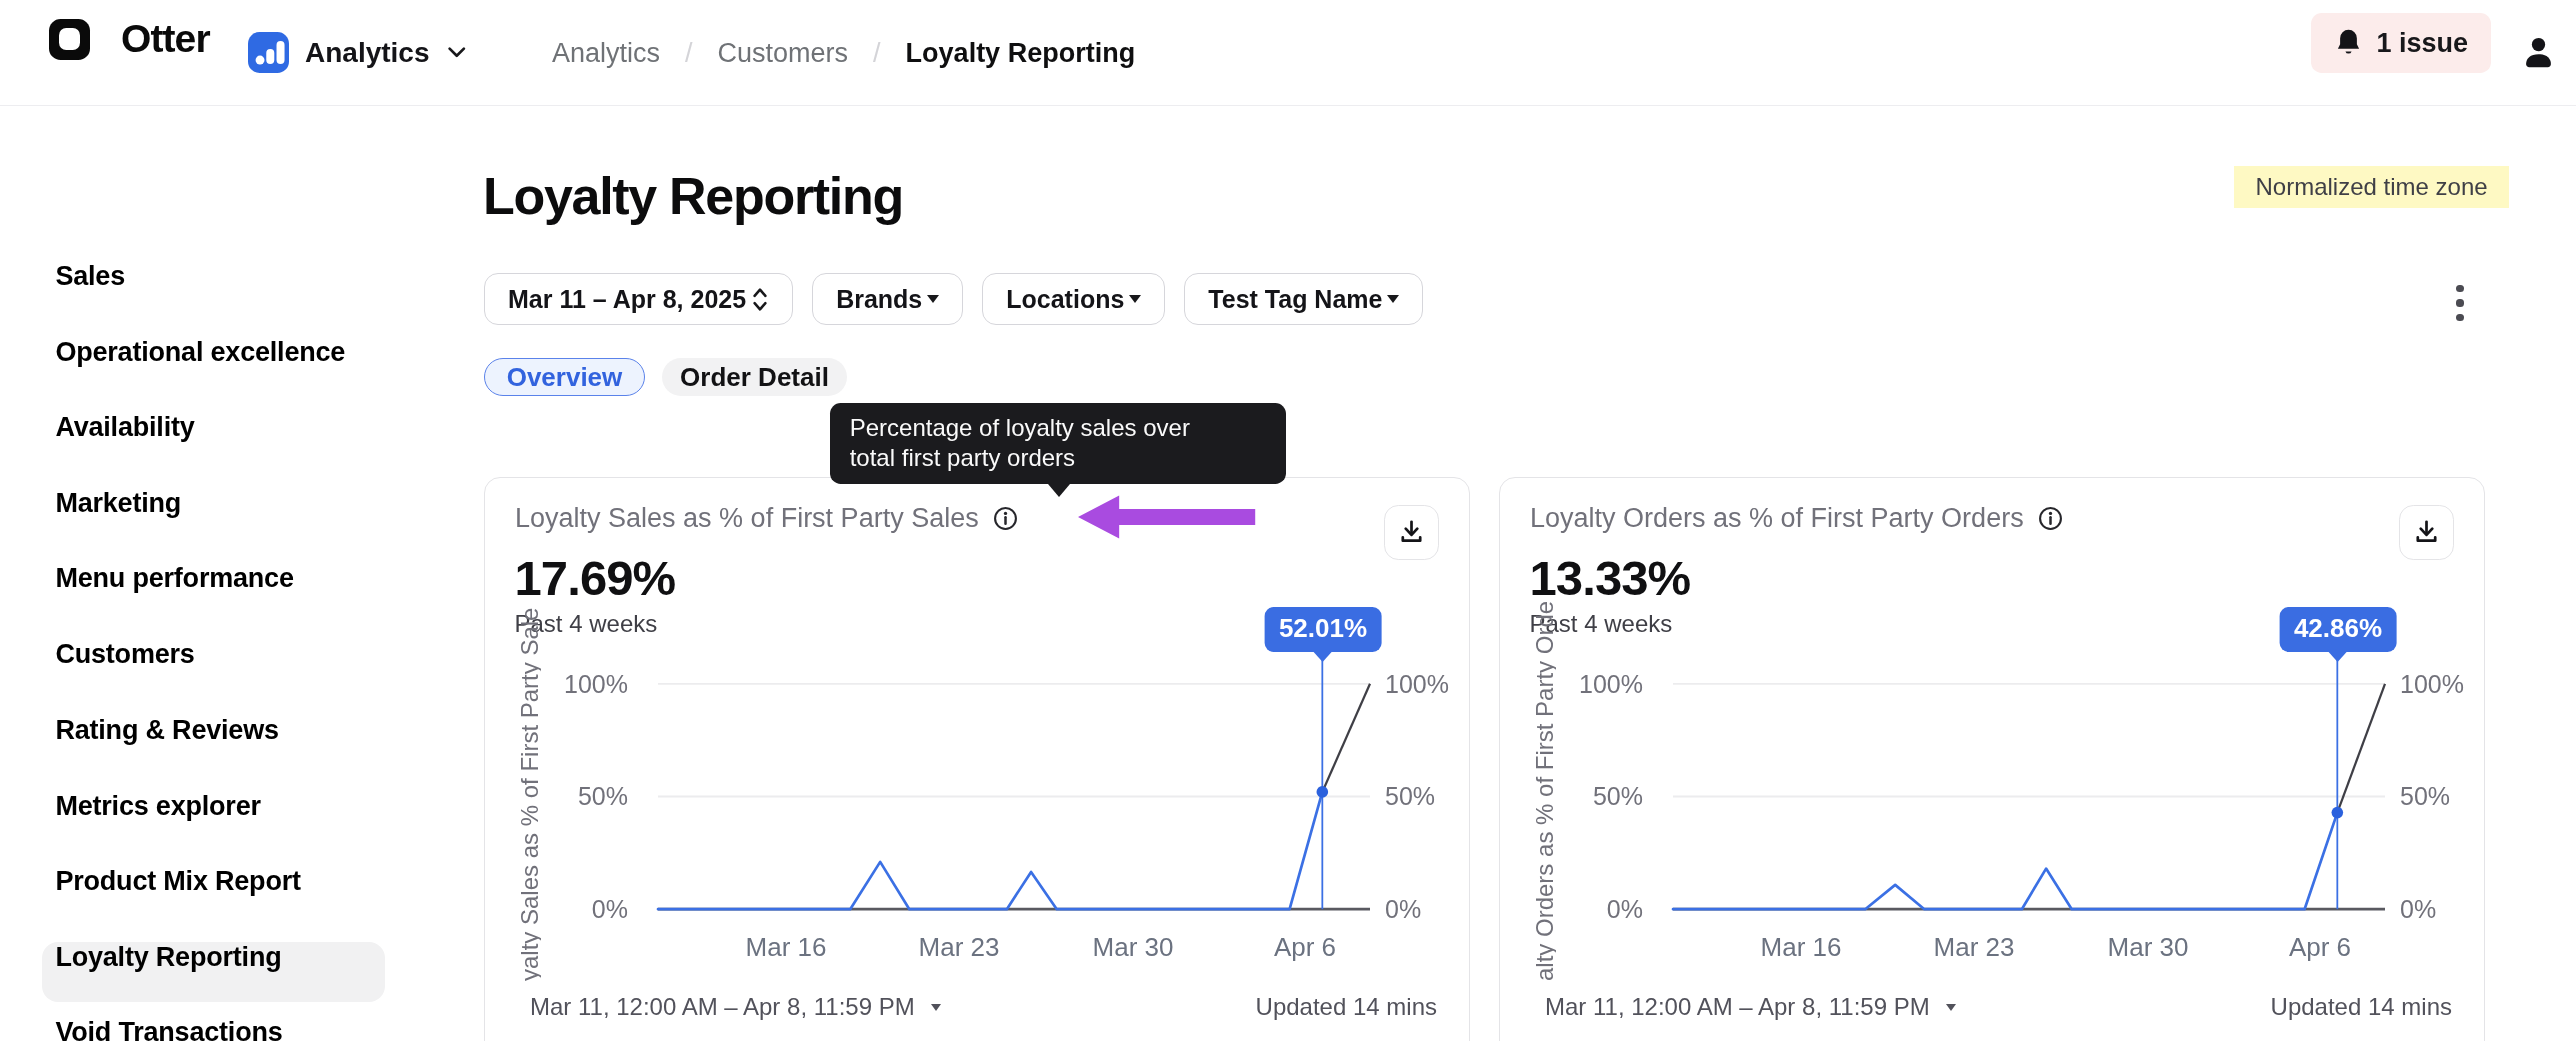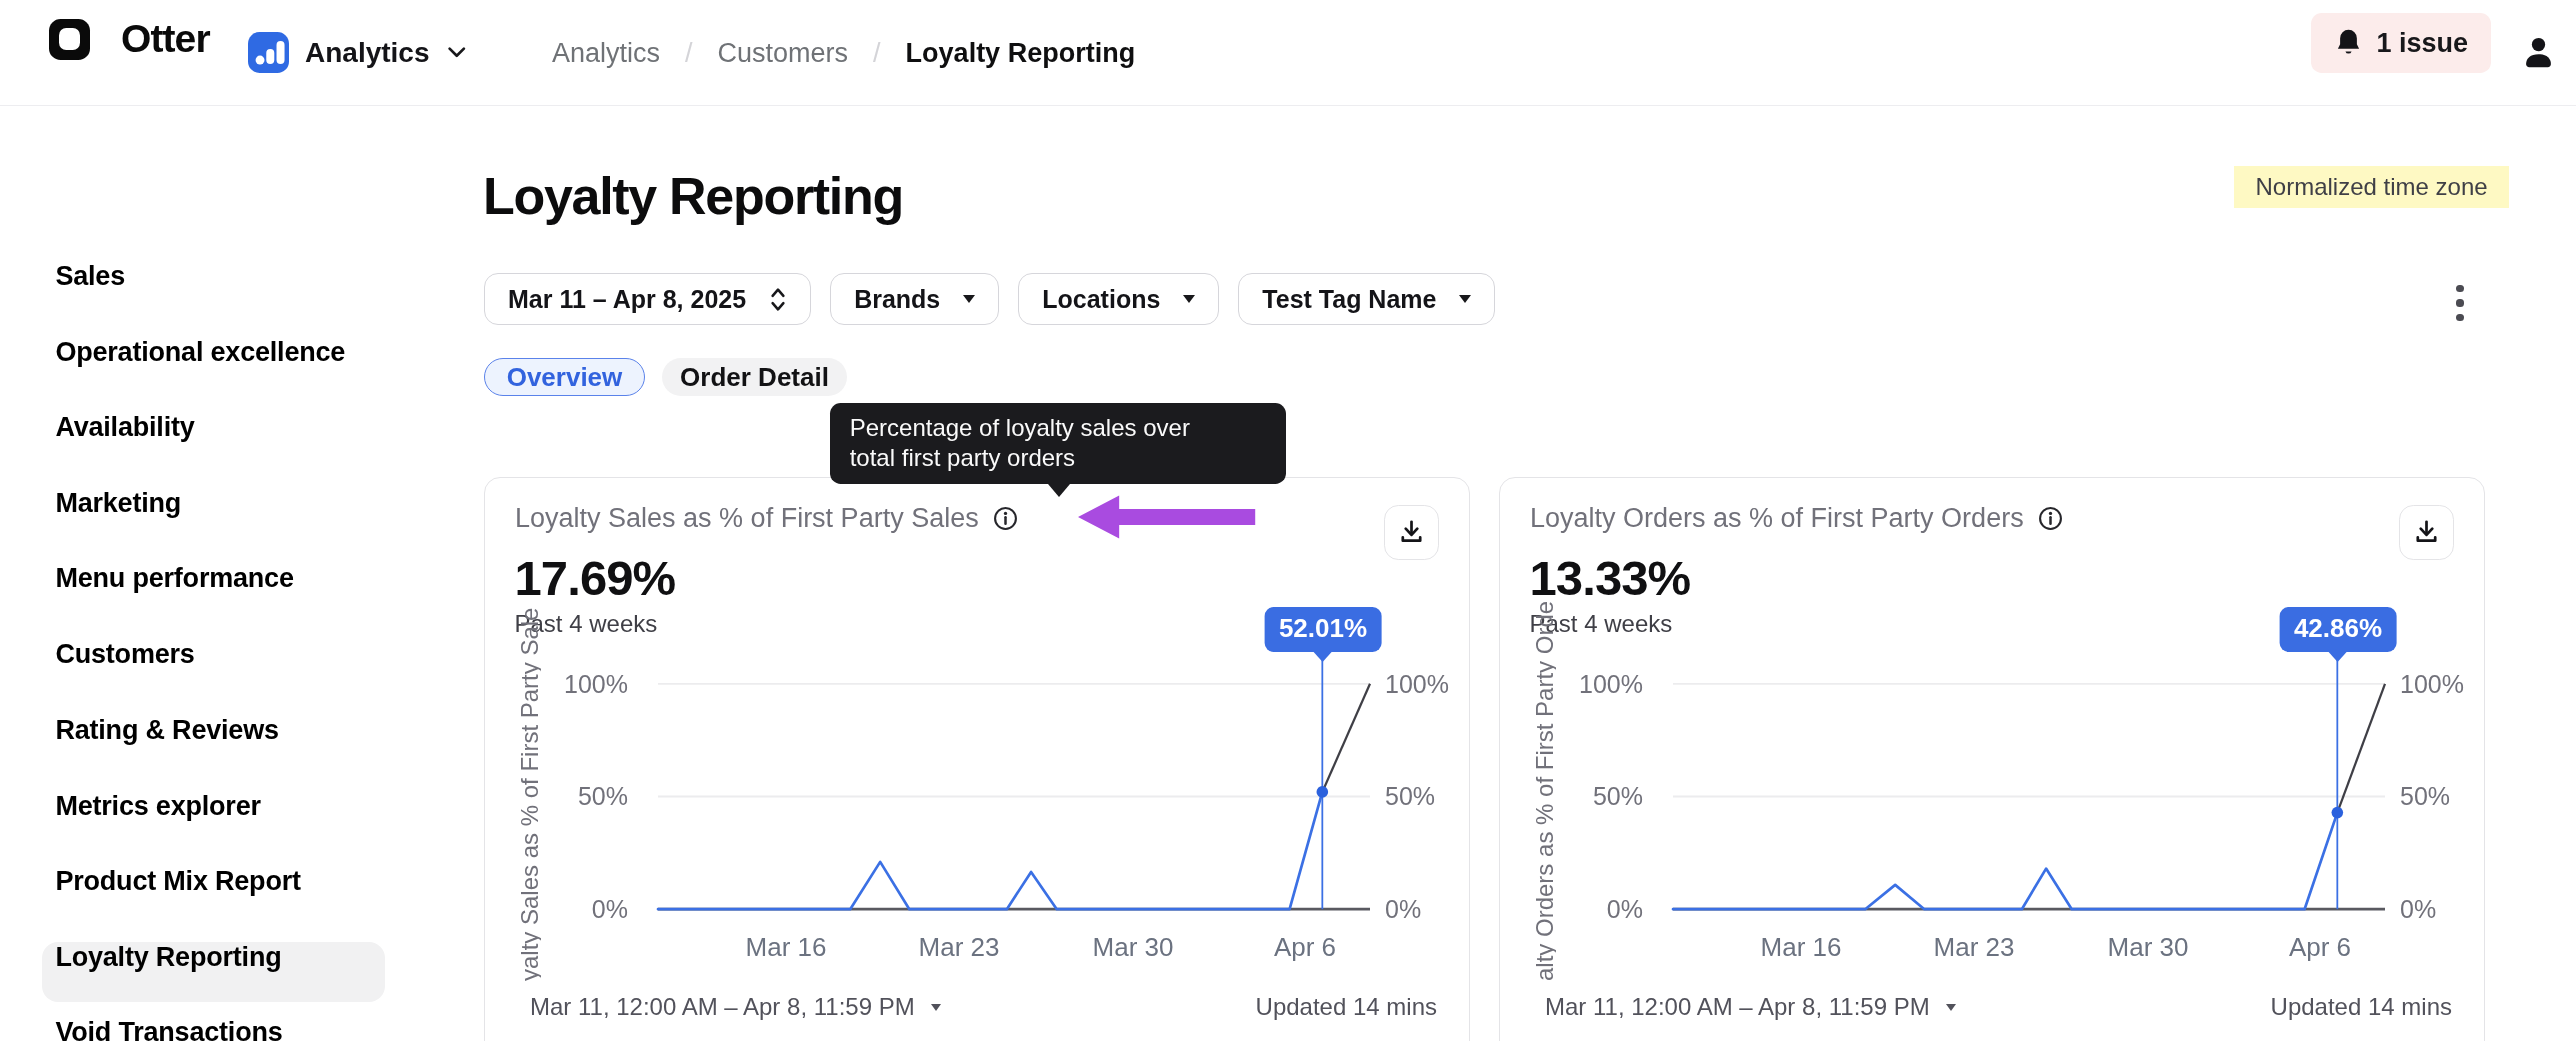--- a/index.html
+++ b/index.html
@@ -31,21 +31,21 @@
   .nav-item:nth-child(4){top:382px} .nav-item:nth-child(5){top:457px} .nav-item:nth-child(6){top:533px}
   .nav-item:nth-child(7){top:609px} .nav-item:nth-child(8){top:685px} .nav-item:nth-child(9){top:760px}
   .nav-item:nth-child(10){top:836px} .nav-item:nth-child(11){top:911px}
 
   
   #page-title { position:absolute; left:483px; top:166px; font-size:52px; font-weight:700; letter-spacing:-1.3px; color:#0c0c0d; }
   .tz-badge { position:absolute; left:2205px; top:166px; height:42px; padding:0 21.5px; background:#fef9c3; border-radius:0; display:flex; align-items:center; font-size:24px; color:#3f3f46; font-weight:500;margin-left:29px; }
 
   
   .filters { position:absolute; left:484px; top:273px; display:flex; gap:19px; }
-  .pill { height:52px; padding:0 23px; background:#fff; border:1.8px solid #d6d6db; border-radius:14px; display:flex; align-items:center; gap:23px; font-size:25px; font-weight:600; color:#141418; cursor:pointer; font-family:inherit; white-space:nowrap; }
+  .pill { height:52px; padding:0 23px; background:#fff; border:1.8px solid #d6d6db; border-radius:14px; display:flex; align-items:center; gap:5px; font-size:25px; font-weight:600; color:#141418; cursor:pointer; font-family:inherit; white-space:nowrap; }
   .tri { width:0; height:0; border-left:6.3px solid transparent; border-right:6.3px solid transparent; border-top:8px solid #18181b; display:inline-block; }
   .kebab { position:absolute; left:2442px; top:277px; width:36px; height:52px; background:none; border:none; display:flex; flex-direction:column; align-items:center; justify-content:center; gap:7.2px; cursor:pointer; }
   .kebab i { width:7.2px; height:7.2px; border-radius:50%; background:#4b4b52; }
 
   
   .tabs { position:absolute; left:484px; top:358px; display:flex; gap:17px; }
   .tab { height:38px; border-radius:29px; font-size:26px; font-weight:600; font-family:inherit; cursor:pointer; display:flex; align-items:center; justify-content:center; }
   .tab.active { width:161px; background:#edf3fe; border:1.8px solid #5a82ea; color:#3263de; }
   .tab.plain  { width:185px; background:#f2f2f3; border:none; color:#121214; }
 

